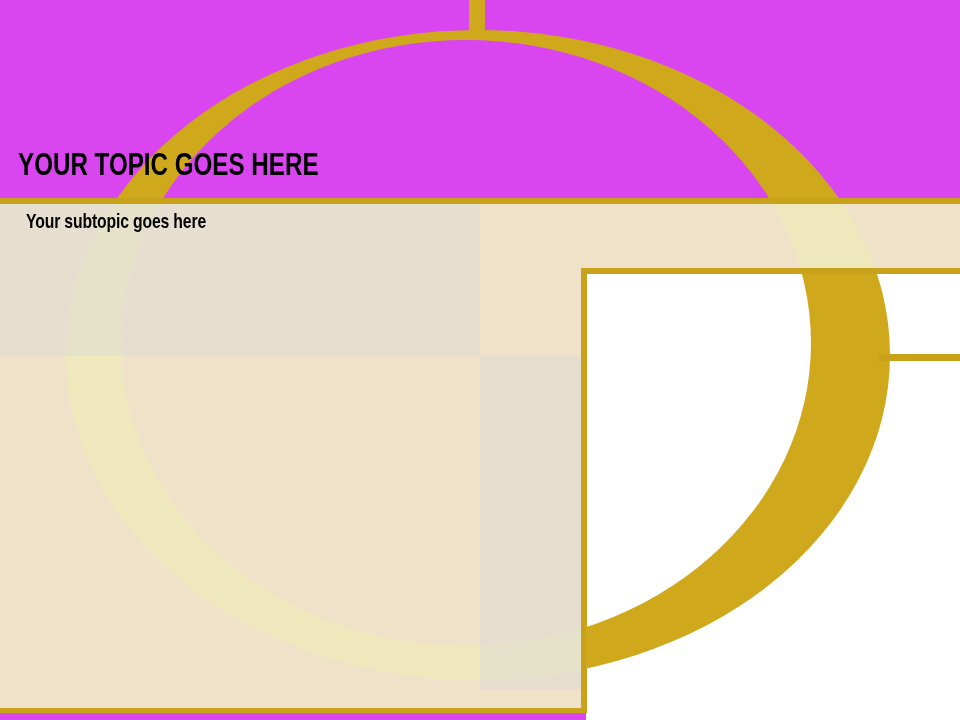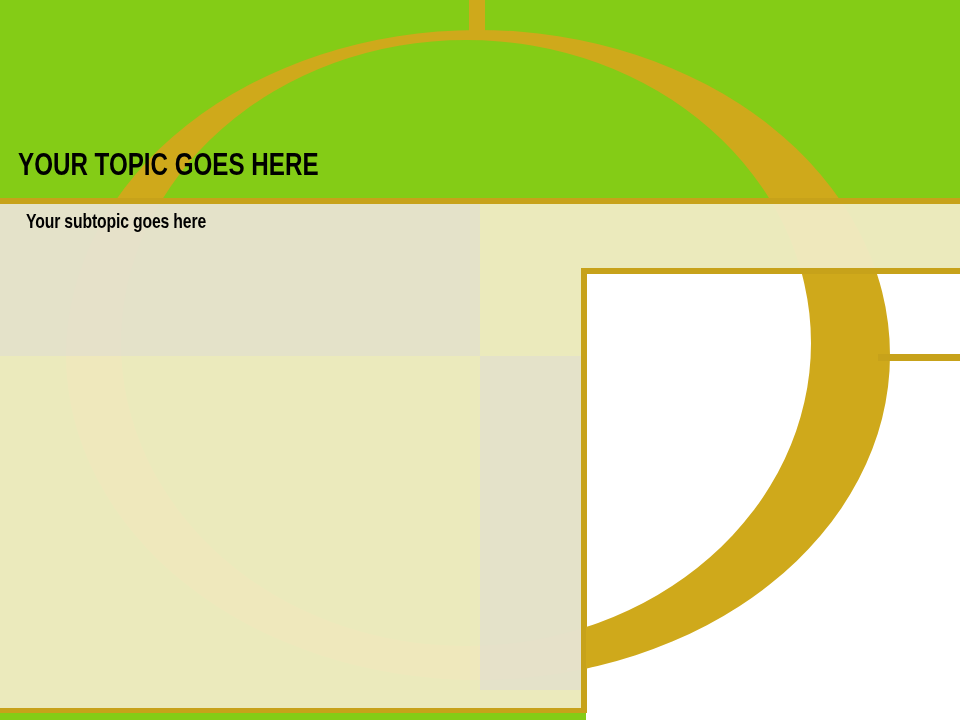--- a/index.html
+++ b/index.html
@@ -1,19 +1,19 @@
 <!DOCTYPE html>
 <html style="--gold: #CFA91B; --gold-line: #C7A21A; --cream: #F0EBC5; --beige-gray: #E7E3CD; --white: #FFFFFF; --text: #000000;"><head>
 <meta charset="utf-8">
 <style>
   html, body { margin: 0; padding: 0; background: #888; }
   .slide {
     position: relative;
     width: 960px; height: 720px;
-    background: #84cc16;
+    background: #d946ef;
     overflow: hidden;
     font-family: "Liberation Sans", sans-serif;
   }
   .bg-svg { position: absolute; left: 0; top: 0; width: 960px; height: 720px; display: block; }
 
   .fill-gold  { fill: var(--gold, #CFA91B); }
   .fill-goldline { fill: var(--gold-line, #C7A21A); }
   .fill-cream { fill: rgba(241, 236, 199, 0.94); }
   .fill-gray  { fill: rgba(222, 219, 211, 0.55); }
   .fill-white { fill: #ffffff; }

